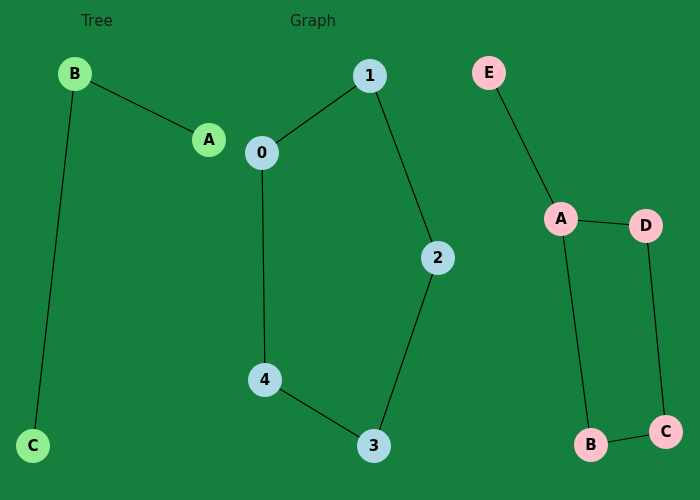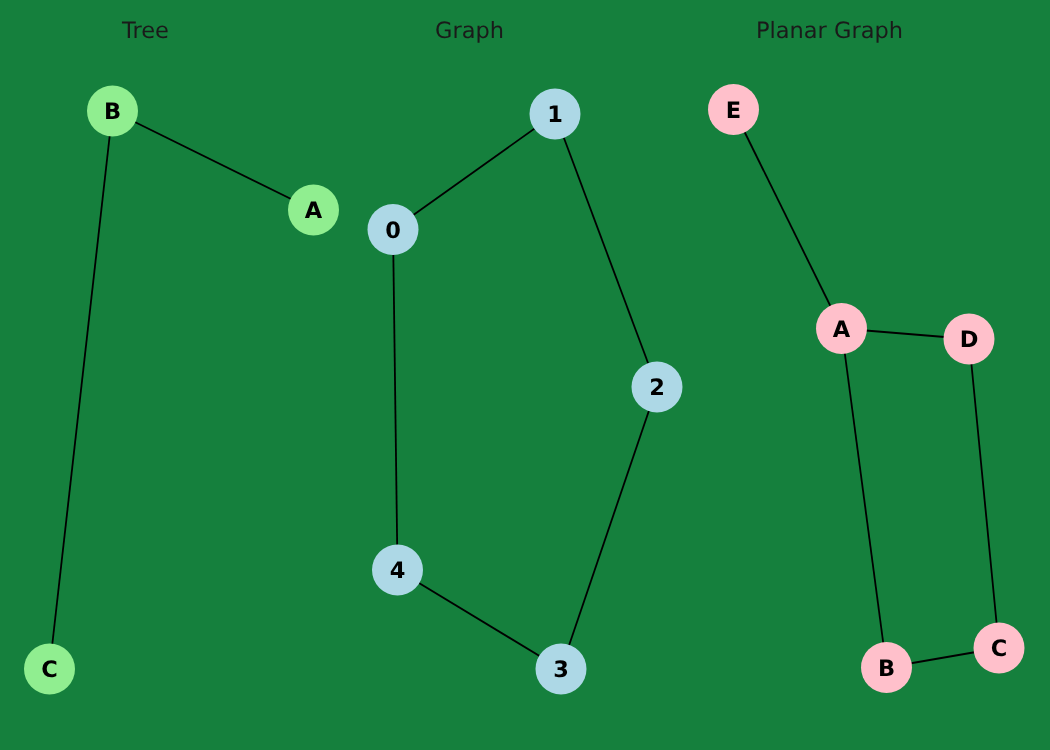--- a/index.html
+++ b/index.html
@@ -35,21 +35,20 @@
     font-weight: bold;
     font-size: 15px;
   }
 </style>
 </head>
 <body>
 
 <div class="figure">
   <div class="panel-title" style="left: 97px; top: 21px; color: rgb(26, 26, 26);">Tree</div>
   <div class="panel-title" style="left: 313px; top: 21px; color: rgb(26, 26, 26);">Graph</div>
-  <div class="panel-title" style="left: 553px; top: 21px; color: rgb(26, 26, 26);">Planar Graph</div>
   <svg id="graph-svg" width="700" height="500" viewBox="0 0 700 500">
       <line x1="75" y1="74" x2="209" y2="140" stroke="#000000" stroke-width="1.2"></line>
       <line x1="75" y1="74" x2="33" y2="446" stroke="#000000" stroke-width="1.2"></line>
       <circle cx="75" cy="74" r="17" fill="#90EE90"></circle>
       <text x="75" y="74" dy="0.36em" text-anchor="middle" fill="#000000" class="node-label">B</text>
       <circle cx="209" cy="140" r="17" fill="#90EE90"></circle>
       <text x="209" y="140" dy="0.36em" text-anchor="middle" fill="#000000" class="node-label">A</text>
       <circle cx="33" cy="446" r="17" fill="#90EE90"></circle>
       <text x="33" y="446" dy="0.36em" text-anchor="middle" fill="#000000" class="node-label">C</text>
       <line x1="262" y1="153" x2="370" y2="76" stroke="#000000" stroke-width="1.2"></line>

